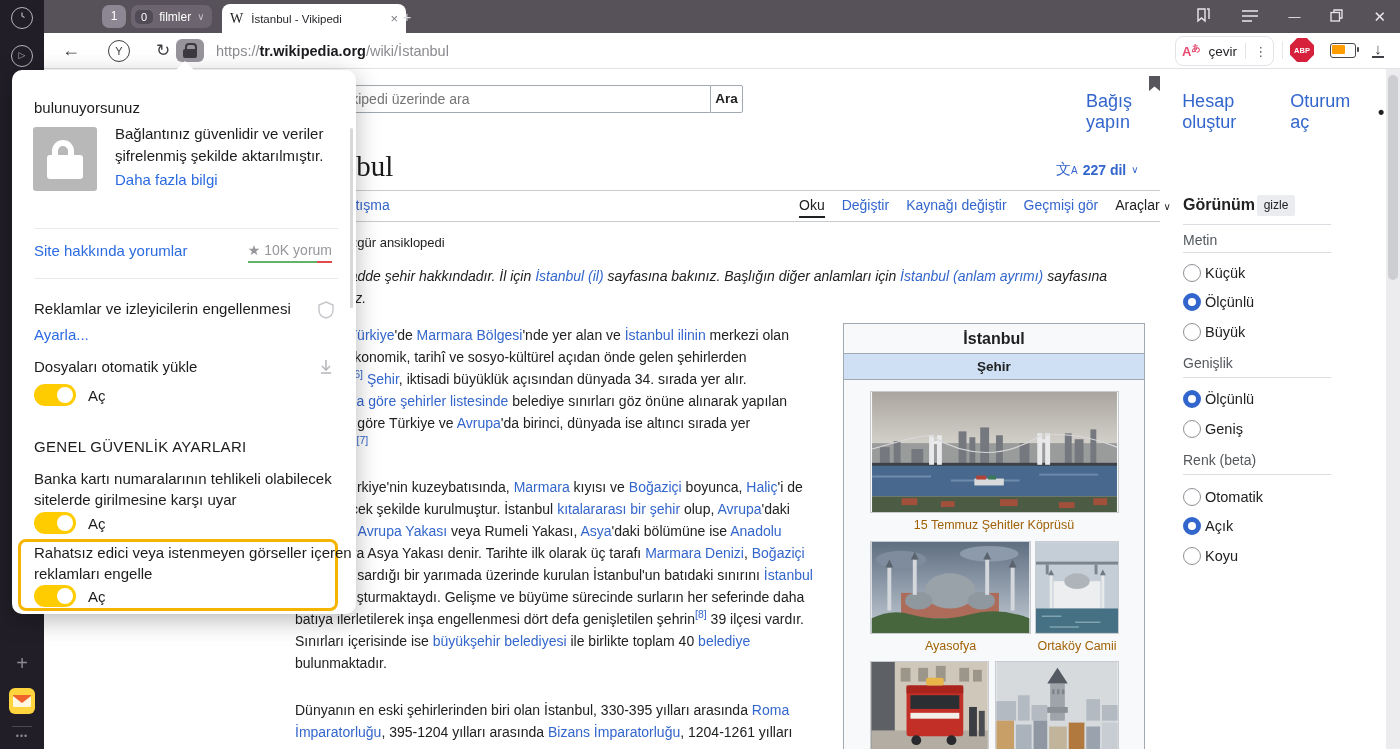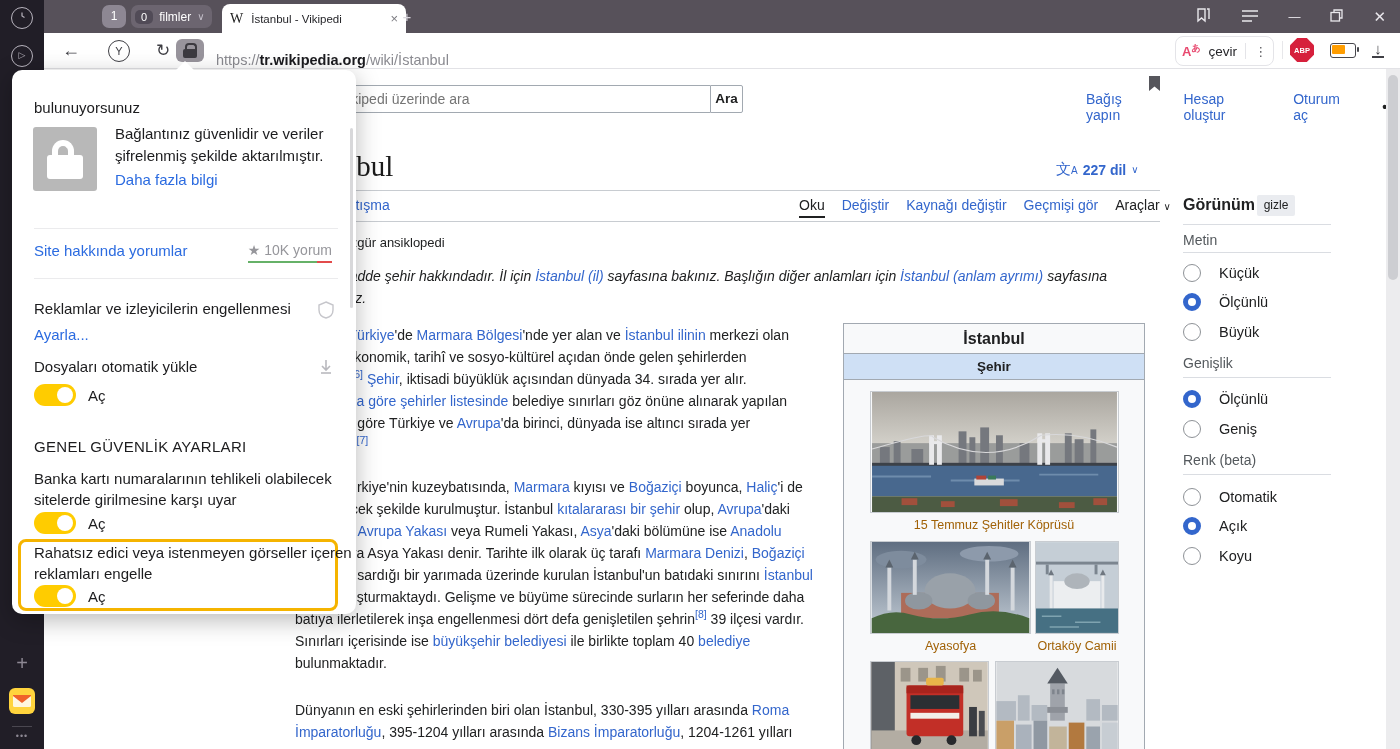--- a/index.html
+++ b/index.html
@@ -23,41 +23,41 @@
   .activetab .ttl{font-size:11.5px;color:#26262a;flex:1;white-space:nowrap;overflow:hidden;}
   .activetab .x{color:#7c7c82;font-size:13px;}
   .newtab{position:absolute;left:354px;top:8px;width:18px;height:18px;border-radius:50%;color:#d9d6dd;
           font-size:15px;line-height:17px;text-align:center;}
   .winicons{position:absolute;right:0;top:0;height:33px;display:flex;align-items:center;gap:30px;padding-right:14px;color:#e9e7ec;}
   .toolbar{position:absolute;left:44px;top:33px;width:1356px;height:35px;background:#fff;border-bottom:1px solid #e2e2e6;z-index:4;}
   .tico{position:absolute;top:0;height:35px;display:flex;align-items:center;color:#3f3f45;font-size:17px;}
   .lockbadge{position:absolute;left:132px;top:6px;width:28px;height:23px;background:#98949c;border-radius:6px;}
   .lockbadge .shk{position:absolute;left:9px;top:4px;width:8px;height:7px;border:2px solid #3c3a40;border-bottom:none;border-radius:4px 4px 0 0;}
   .lockbadge .bod{position:absolute;left:7px;top:10px;width:14px;height:9px;background:#3c3a40;border-radius:2px;}
-  .url{position:absolute;left:172px;top:0;height:35px;display:flex;align-items:flex-end;font-size:14.5px;color:#8a8a90;}
+  .url{position:absolute;left:172px;top:0;height:35px;display:flex;align-items:center;font-size:14.5px;color:#8a8a90;}
   .url b{color:#1b1b1f;font-weight:600;}
   .trgroup{position:absolute;left:1131px;top:3px;height:28px;border:1px solid #e4e4e8;border-radius:8px;
            display:flex;align-items:center;padding:0 6px;gap:8px;background:#fff;}
   .abp{width:24px;height:24px;background:#d6203c;color:#fff;font-weight:bold;font-size:7.5px;display:flex;align-items:center;justify-content:center;
        clip-path:polygon(30% 0,70% 0,100% 30%,100% 70%,70% 100%,30% 100%,0 70%,0 30%);}
   .batt{position:relative;width:24px;height:13px;border:1.6px solid #47474d;border-radius:3px;}
   .batt .fill{position:absolute;left:1px;top:1px;width:13px;height:9px;background:#ff9d00;border-radius:1px;}
   .batt .nub{position:absolute;right:-4px;top:3px;width:2.5px;height:5px;background:#47474d;border-radius:1px;}
   
   .rule{position:absolute;height:1px;background:#c8ccd1;}
   .wline{position:absolute;font-size:14px;line-height:20px;color:#202122;white-space:nowrap;}
   .wline .lnk{color:#3366cc;}
   .wline .ref{color:#3366cc;font-size:10.5px;vertical-align:super;line-height:0;}
   .tagline{font-size:13px;}
   .hatnote{font-style:italic;}
   .searchin{position:absolute;left:300px;top:85px;width:410px;height:28px;border:1px solid #a2a9b1;border-right:none;
             border-radius:2px 0 0 2px;font-size:14px;padding:0 8px 0 38px;color:#54595d;box-sizing:border-box;background:#fff;outline:none;}
   .searchbtn{position:absolute;left:710px;top:85px;width:33px;height:28px;border:1px solid #a2a9b1;background:#fff;
              font-size:13.5px;font-weight:bold;color:#202122;border-radius:0 2px 2px 0;box-sizing:border-box;text-align:center;line-height:26px;}
-  .toplinks{position:absolute;left:1086px;top:91px;display:flex;gap:25px;font-size:14px;color:#3366cc;align-items:center;}
+  .toplinks{position:absolute;left:1086px;top:91px;display:flex;gap:25px;font-size:18px;color:#3366cc;align-items:center;}
   .pagetitle{position:absolute;left:300px;top:150px;font-family:"Liberation Serif","DejaVu Serif",serif;font-size:29px;color:#1b1b1b;}
   .langs{position:absolute;left:1056px;top:160px;display:flex;align-items:center;gap:5px;color:#3366cc;font-size:14px;font-weight:bold;}
   .vtabs{position:absolute;left:799px;top:197px;display:flex;gap:17px;font-size:14px;color:#3366cc;}
   .vtabs .on{color:#202122;border-bottom:2px solid #202122;padding-bottom:3px;}
   .vtabs .dark{color:#202122;}
   .talktab{position:absolute;left:336px;top:197px;font-size:14px;color:#3366cc;}
   
   .infobox{position:absolute;left:843px;top:323px;width:300px;height:426px;border:1px solid #a2a9b1;background:#f8f9fa;overflow:hidden;}
   .ib-title{position:absolute;left:0;top:0;width:100%;height:29px;border-bottom:1px solid #a2a9b1;
             font-size:16px;font-weight:bold;color:#202122;text-align:center;line-height:29px;}
@@ -65,21 +65,21 @@
           font-size:13.5px;font-weight:bold;color:#202122;text-align:center;line-height:25px;}
   .ib-cap{position:absolute;font-size:12.5px;color:#a16207;text-align:center;}
   .ib-img{position:absolute;border:1px solid #c8ccd1;box-sizing:border-box;}
   
   .appanel{position:absolute;left:1183px;top:194px;width:148px;z-index:2;}
   .appanel .hd{position:absolute;left:0;top:2px;font-size:16px;font-weight:bold;color:#202122;}
   .gizle{position:absolute;left:74px;top:1px;width:38px;height:21px;background:#eaecf0;border-radius:2px;
          font-size:12px;color:#202122;text-align:center;line-height:21px;}
   .aphr{position:absolute;left:0;width:148px;height:1px;background:#dadde2;}
   .aplab{position:absolute;left:0;font-size:14px;color:#54595d;}
-  .opt{position:absolute;left:0;height:22px;display:flex;align-items:center;gap:18px;}
+  .opt{position:absolute;left:0;height:22px;display:flex;align-items:center;gap:4px;}
   .radio{width:18px;height:18px;border:1px solid #8e9297;border-radius:50%;background:#fff;box-sizing:border-box;}
   .radio.sel{border:5.5px solid #3366cc;}
   .olabel{font-size:14.5px;color:#202122;}
   
   .sctrack{position:absolute;left:1386px;top:68px;width:14px;height:681px;background:#ececee;}
   .scthumb{position:absolute;left:1388px;top:75px;width:10px;height:205px;background:#cdced2;border-radius:5px;}
   
   .popup{position:absolute;left:12px;top:70px;width:344px;height:544px;background:#fff;border-radius:10px;
          box-shadow:0 6px 24px rgba(0,0,0,0.28);z-index:50;}
   .popup .arrow{position:absolute;left:166px;top:-6px;width:14px;height:14px;background:#fff;transform:rotate(45deg);}

